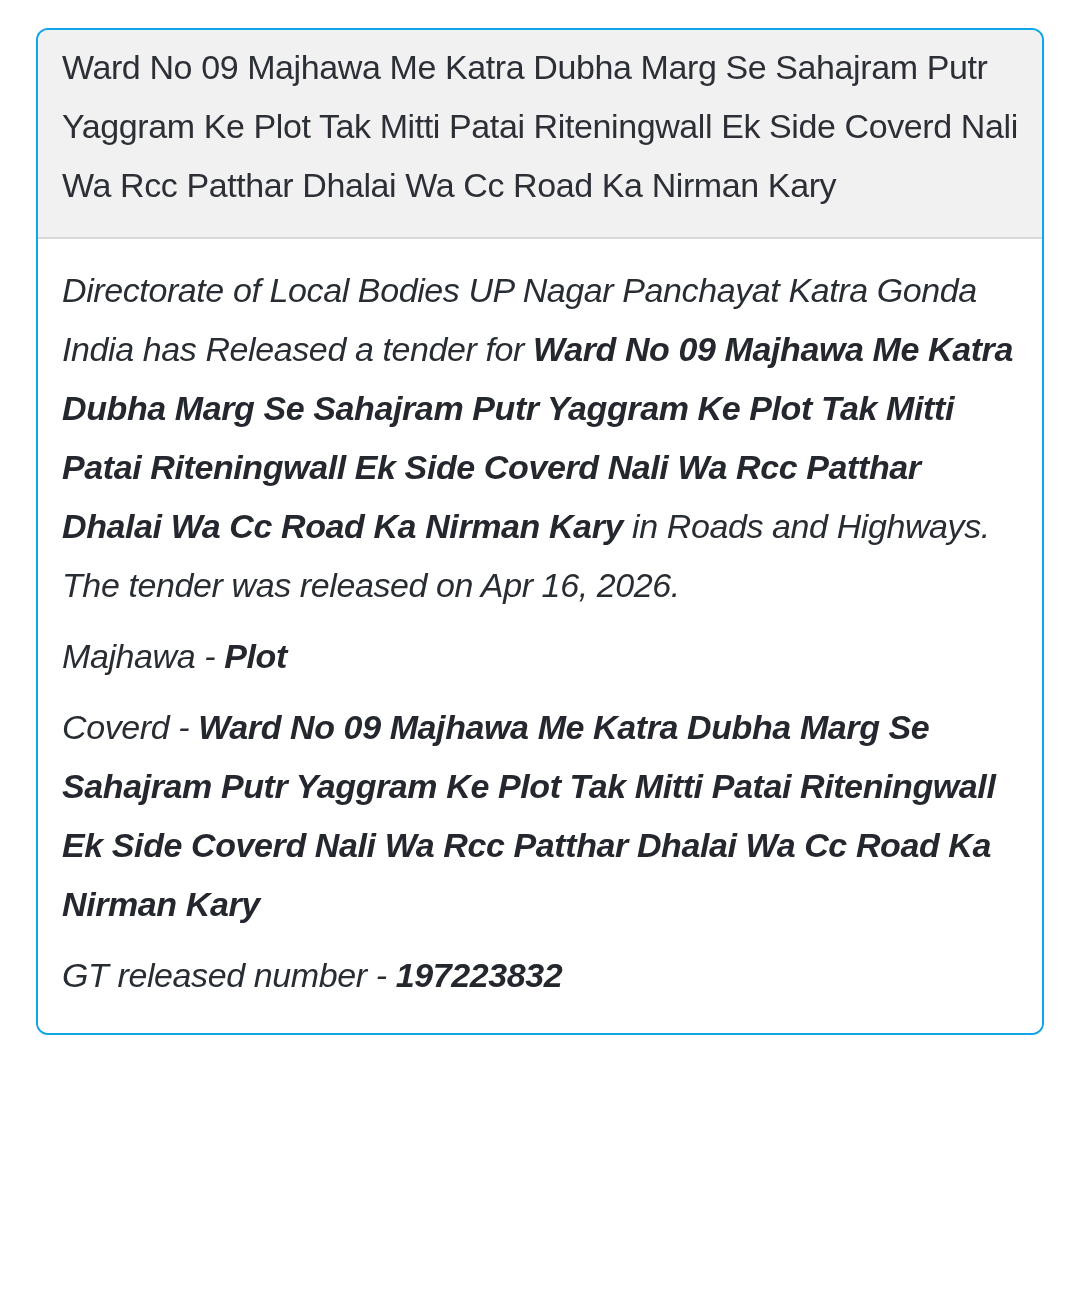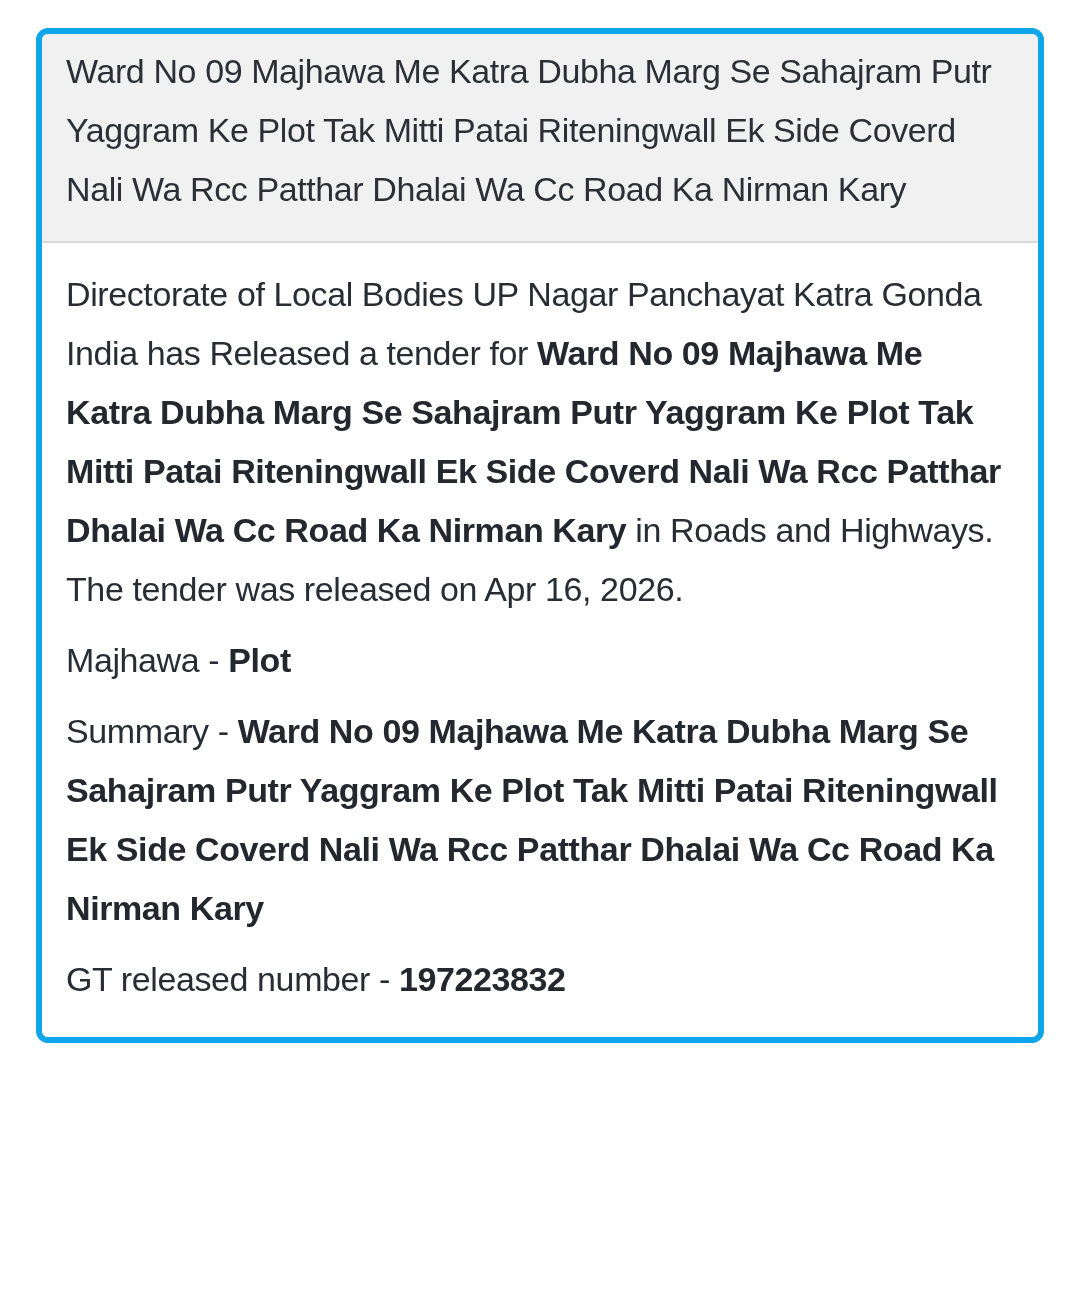--- a/index.html
+++ b/index.html
@@ -7,21 +7,21 @@
     background: #ffffff;
     font-family: "Liberation Sans", "DejaVu Sans", sans-serif;
     width: 1080px;
   }
   .page {
     width: 1080px;
     min-height: 1308px;
     padding: 28px 36px 12px 36px;
   }
   .card {
-    border: 6px solid #0ea5e9;
+    border: 2px solid #0ea5e9;
     border-radius: 12px;
     overflow: hidden;
     background: #ffffff;
   }
   .card-header {
     background: #f1f1f2;
     border-bottom: 2px solid #d9d9d9;
     padding: 8px 24px 22px 24px;
   }
   .card-header h1 {
@@ -32,40 +32,40 @@
     color: #2c3036;
   }
   .card-body {
     background: #ffffff;
     padding: 10px 24px 16px 24px;
     font-size: 34px;
     line-height: 59px;
     letter-spacing: -0.4px;
     color: #282d33;
   }
-  .card-body p { margin: 12px 0; }
+  .card-body p { margin: 12px 0; font-style: italic; }
   .card-body b, .card-body strong { font-weight: 700; color: #24282e; }
 </style>
 </head>
 <body>
 
 <div class="page">
   <div class="card">
 
     <div class="card-header">
       <h1>Ward No 09 Majhawa Me Katra Dubha Marg Se Sahajram Putr Yaggram Ke Plot Tak Mitti Patai Riteningwall Ek Side Coverd Nali Wa Rcc Patthar Dhalai Wa Cc Road Ka Nirman Kary</h1>
     </div>
 
     <div class="card-body">
 
       <p><span>Directorate of Local Bodies UP Nagar Panchayat Katra Gonda India has Released a tender for </span><strong>Ward No 09 Majhawa Me Katra Dubha Marg Se Sahajram Putr Yaggram Ke Plot Tak Mitti Patai Riteningwall Ek Side Coverd Nali Wa Rcc Patthar Dhalai Wa Cc Road Ka Nirman Kary</strong><span> in Roads and Highways. The tender was released on Apr 16, 2026.</span></p>
 
       <p><span>Majhawa - </span><strong>Plot</strong></p>
 
-      <p><span>Summary - </span><strong>Ward No 09 Majhawa Me Katra Dubha Marg Se Sahajram Putr Yaggram Ke Plot Tak Mitti Patai Riteningwall Ek Side Coverd Nali Wa Rcc Patthar Dhalai Wa Cc Road Ka Nirman Kary</strong></p>
+      <p><span>Coverd - </span><strong>Ward No 09 Majhawa Me Katra Dubha Marg Se Sahajram Putr Yaggram Ke Plot Tak Mitti Patai Riteningwall Ek Side Coverd Nali Wa Rcc Patthar Dhalai Wa Cc Road Ka Nirman Kary</strong></p>
 
 
       <p><span>GT released number - </span><strong>197223832</strong></p>
 
 
     </div>
   </div>
 </div>
 
 </body></html>

